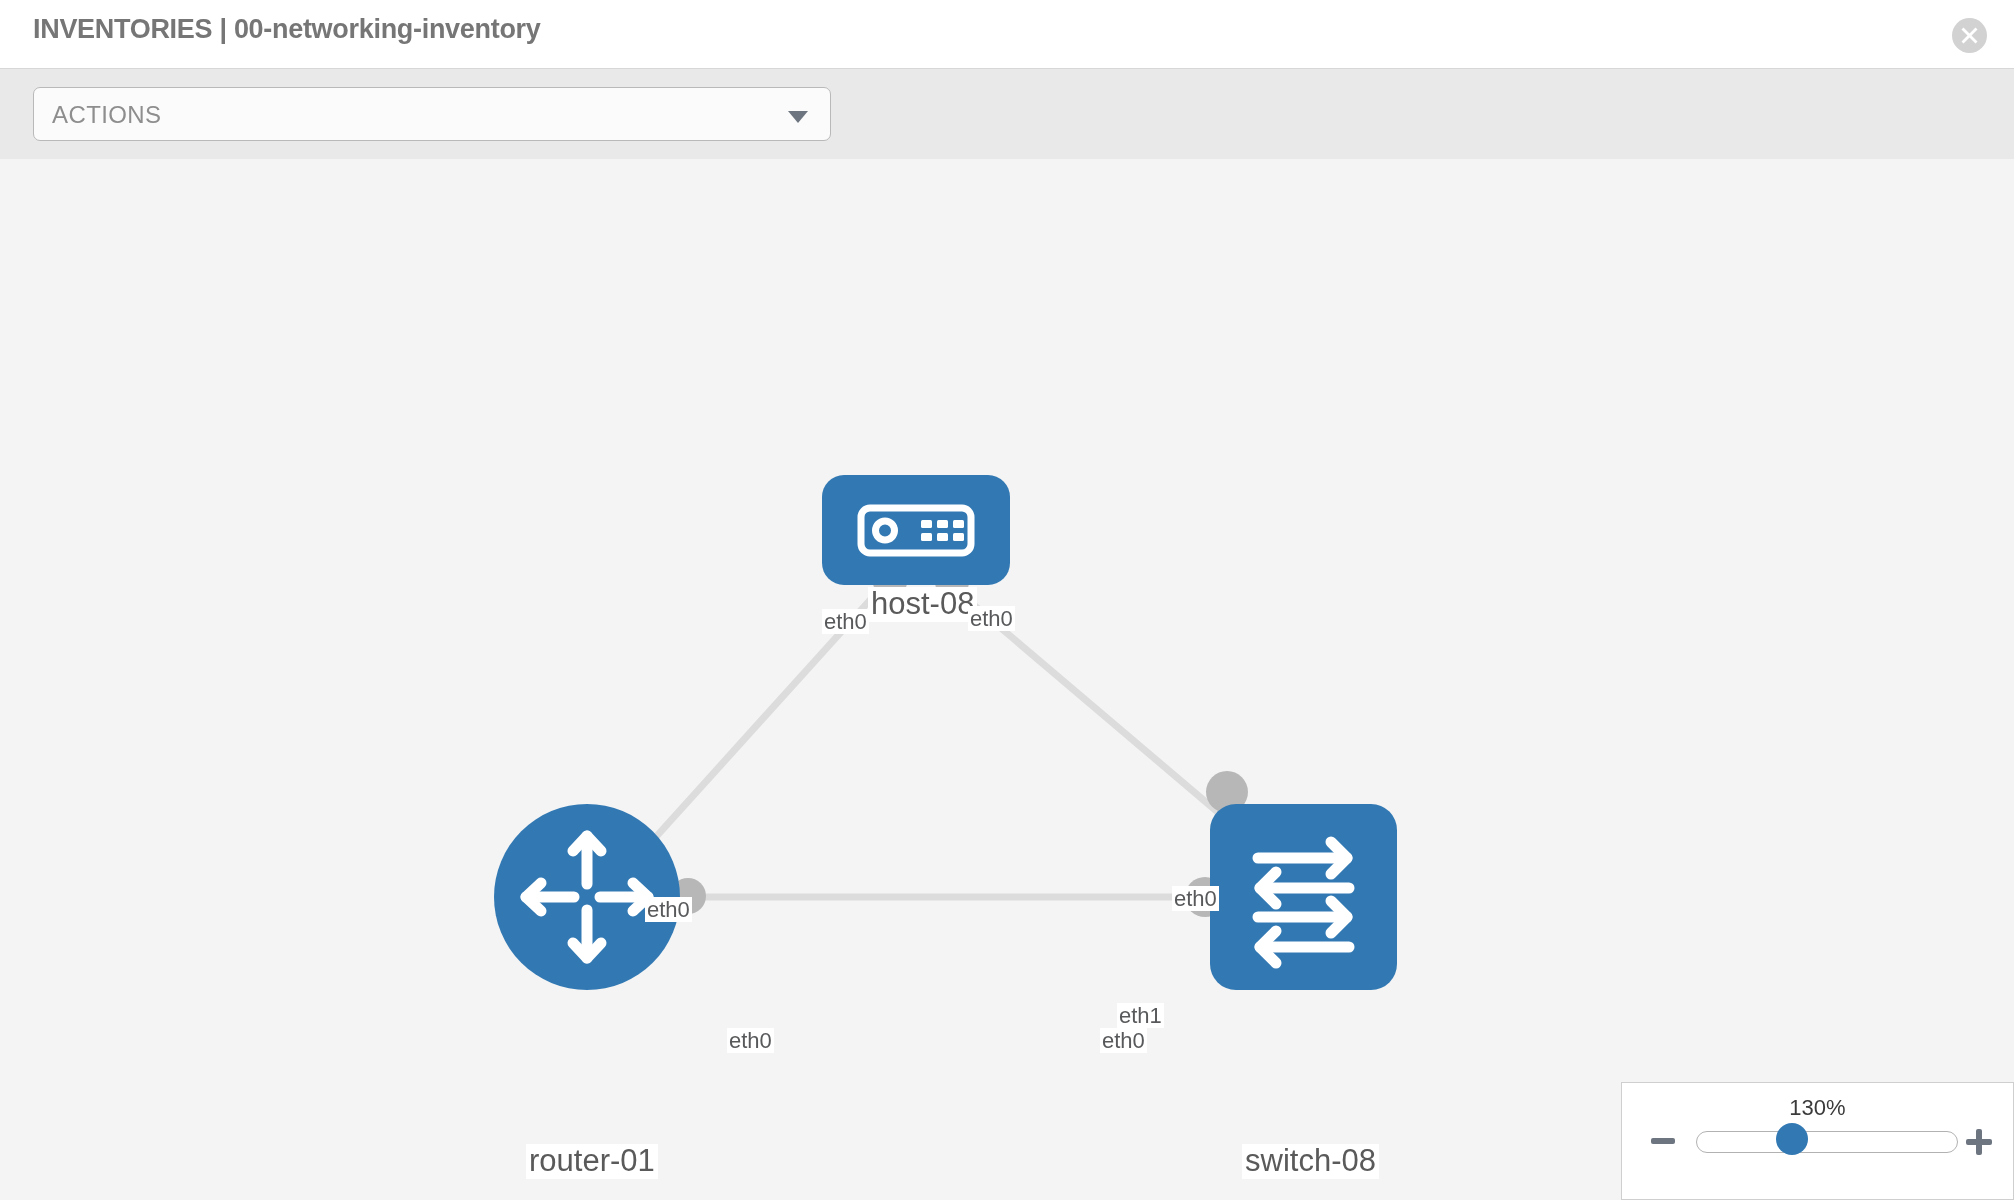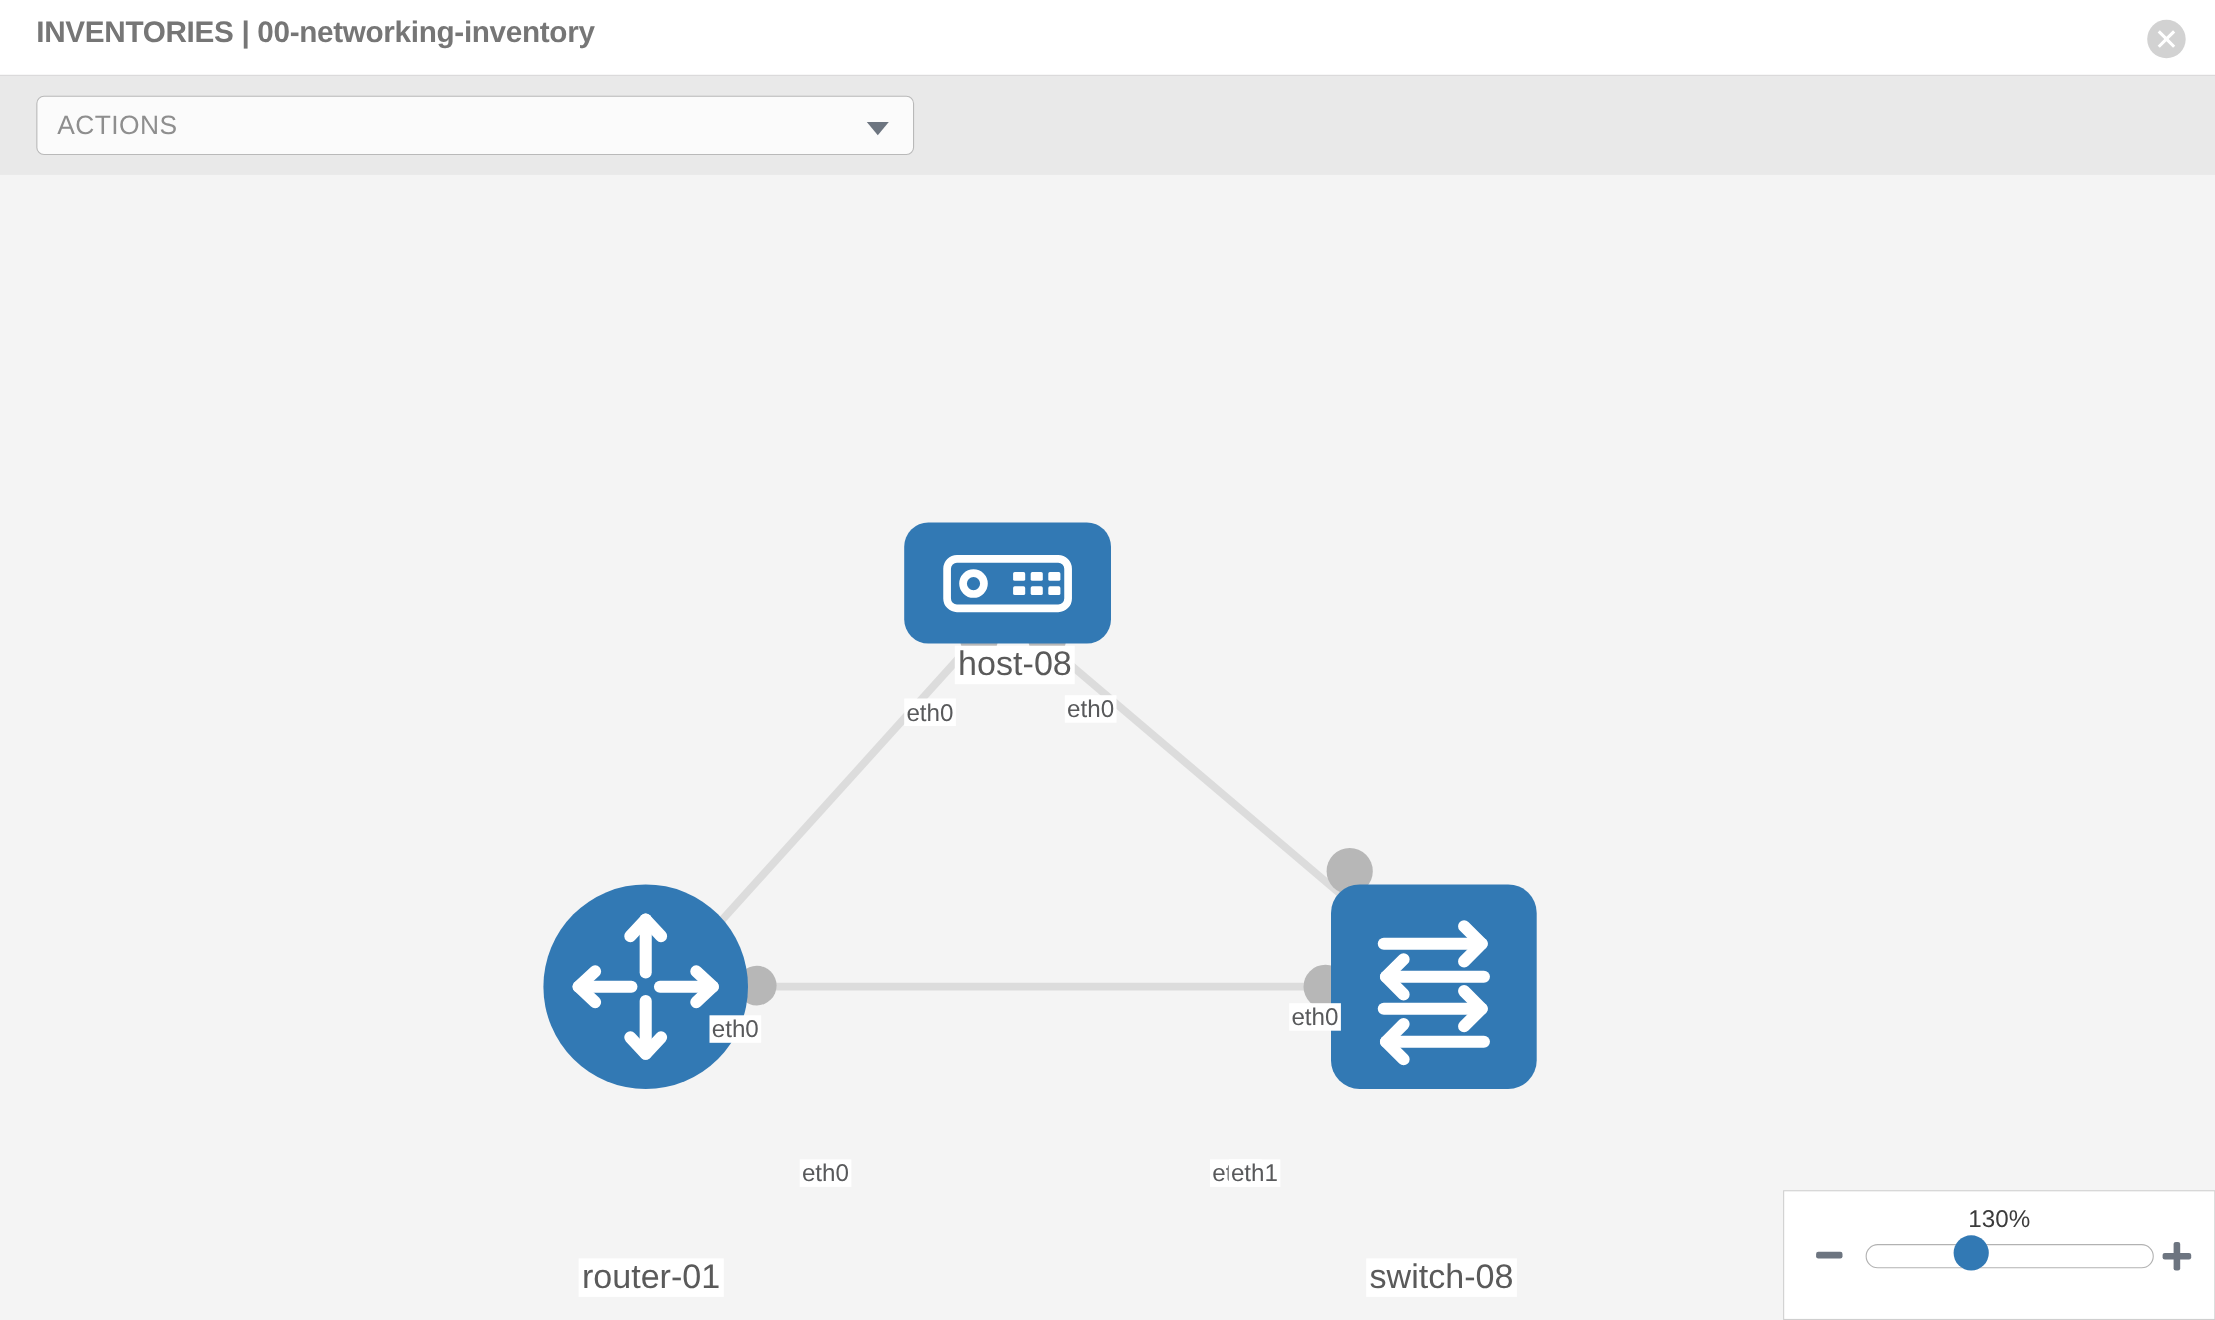--- a/index.html
+++ b/index.html
@@ -142,21 +142,20 @@
     line-height: 1.12;
   }
   .iflabel {
     position: absolute;
     font-size: 22px;
     color: #58595b;
     background: #ffffff;
     white-space: nowrap;
     padding: 0 2px;
     line-height: 1.15;
-    margin-top: 26px;
   }
 
   
   .zoom-panel {
     position: absolute;
     left: 1621px; top: 1082px;
     width: 393px; height: 118px;
     background: #ffffff;
     border: 1px solid #cfcfcf;
     box-sizing: border-box;
@@ -300,21 +299,21 @@
     <div class="nodelabel" style="left:868px; top:428px;">host-08</div>
     <div class="nodelabel" style="left:526px; top:985px;">router-01</div>
     <div class="nodelabel" style="left:1242px; top:985px;">switch-08</div>
 
     <div class="iflabel" style="left:822px; top:450px;">eth0</div>
     <div class="iflabel" style="left:968px; top:447px;">eth0</div>
     <div class="iflabel" style="left:645px; top:738px;">eth0</div>
     <div class="iflabel" style="left:1172px; top:727px;">eth0</div>
     <div class="iflabel" style="left:727px; top:869px;">eth0</div>
     <div class="iflabel" style="left:1100px; top:869px;">eth0</div>
-    <div class="iflabel" style="left:1117px; top:869px;">eth1</div>
+    <div class="iflabel" style="left:1117px; top:844px;">eth1</div>
   </div>
 
   <div class="zoom-panel">
     <div class="zoom-level">130%</div>
 
     <div class="zoom-minus">
       <svg width="26" height="26" viewBox="0 0 26 26">
         <rect x="1" y="10" width="24" height="6" rx="2" fill="#6d7580"></rect>
       </svg>
     </div>

